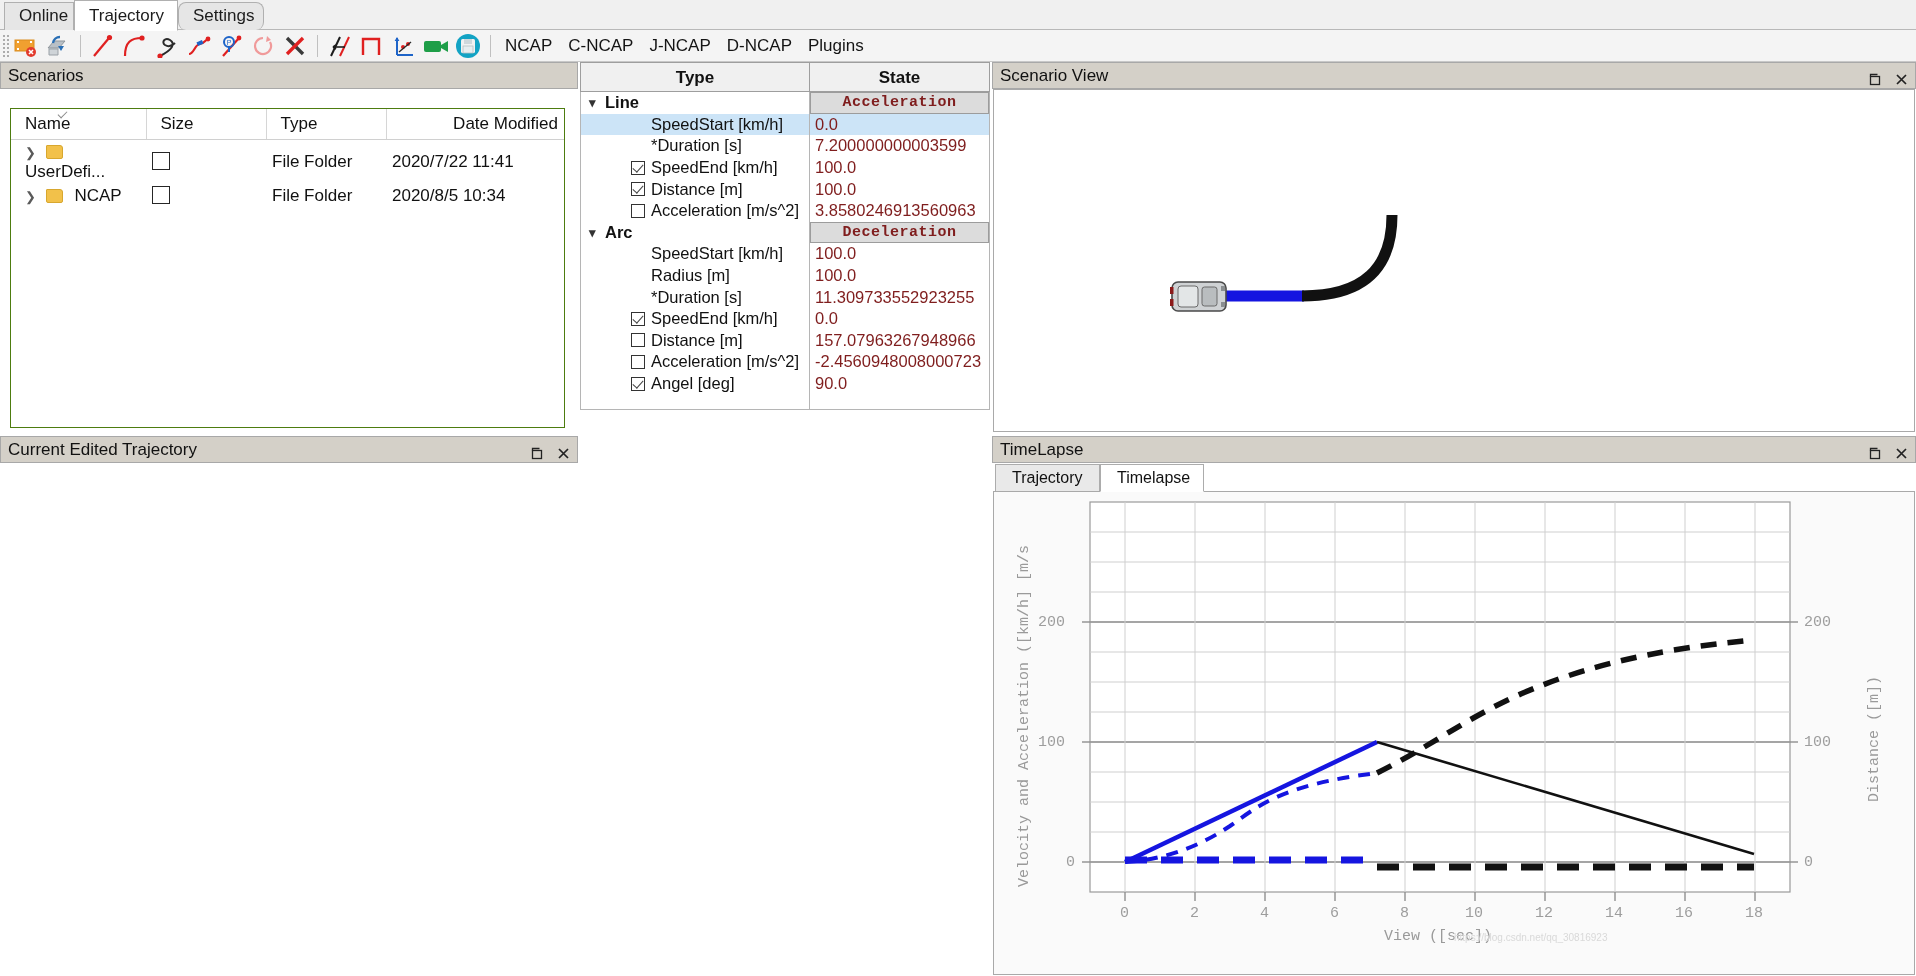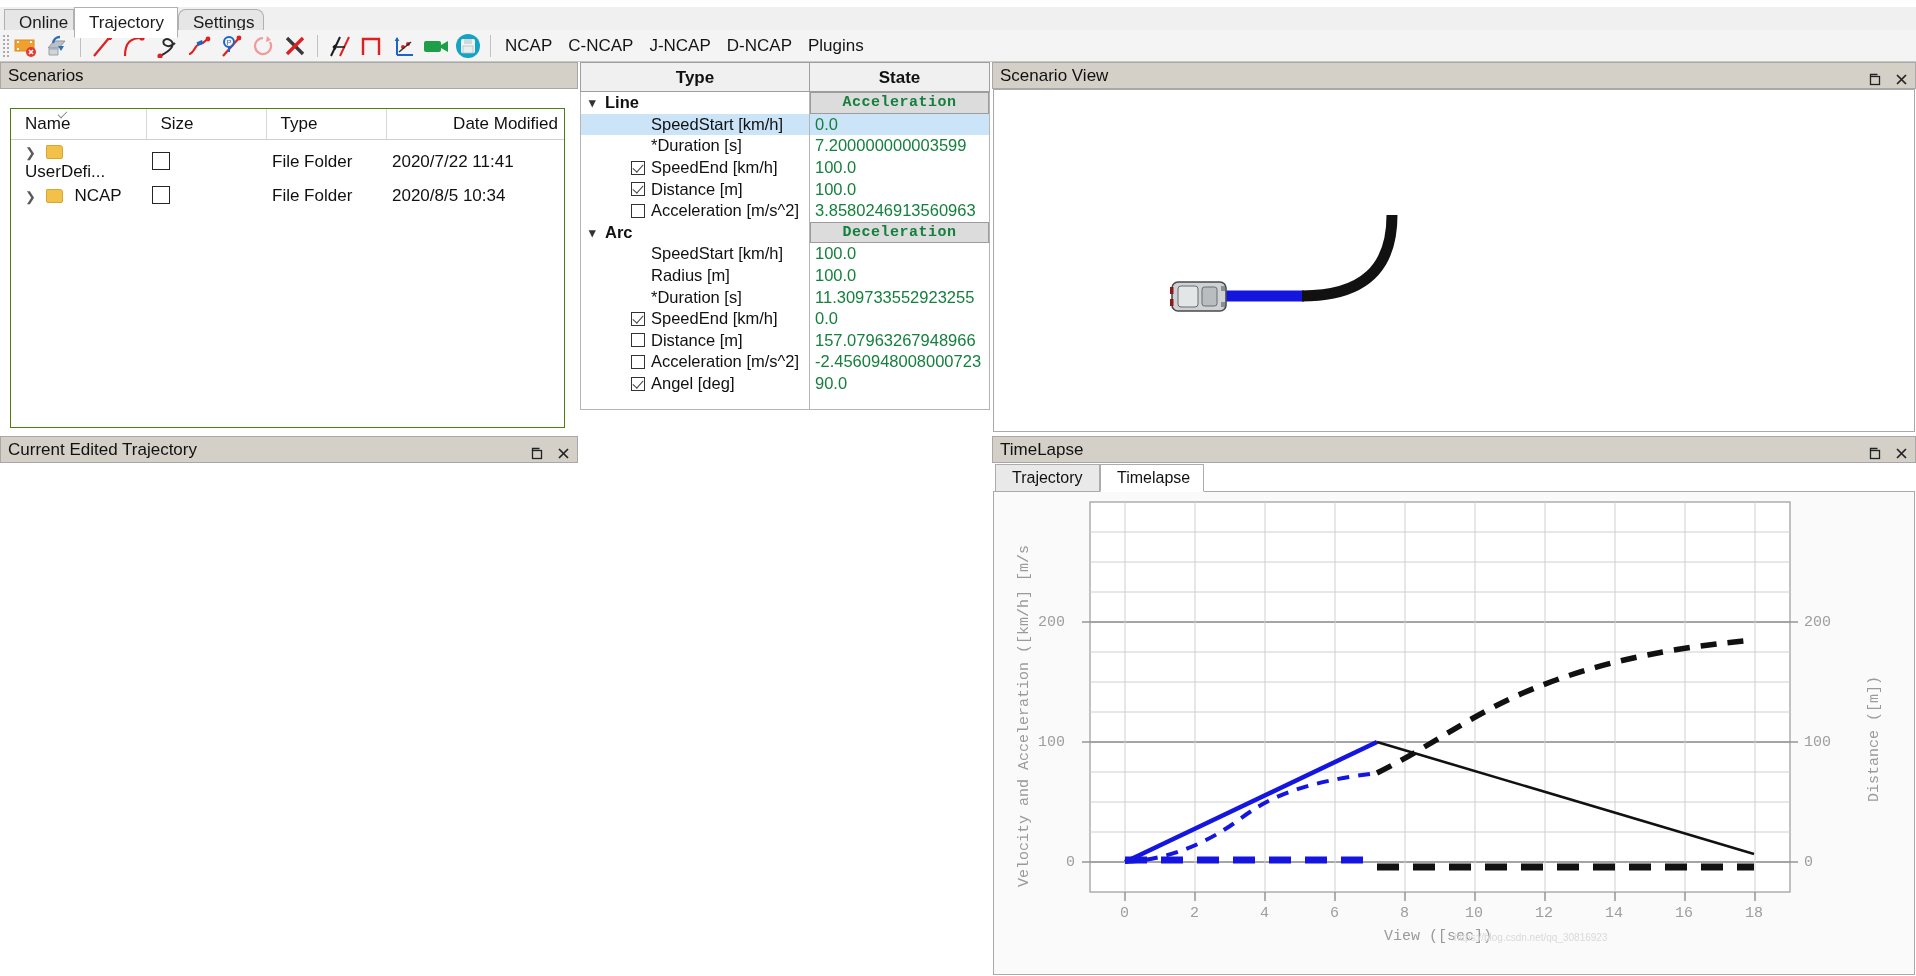--- a/index.html
+++ b/index.html
@@ -8,21 +8,21 @@
     width: 1916px; height: 976px;
     background: #ffffff;
     font-family: "Liberation Sans", sans-serif;
     overflow: hidden;
   }
   #app { position: relative; width: 1916px; height: 976px; background: #fff; }
 
   
   .tabbar {
     position: absolute; left: 0; top: 0; width: 1916px; height: 30px;
-    background: #f0f0f0; border-bottom: 1px solid #b8b8b8; margin-top: 7px;
+    background: #f0f0f0; border-bottom: 1px solid #b8b8b8;
   }
   .tab {
     position: absolute; top: 2px; height: 28px;
     background: #e6e6e6; border: 1px solid #b0b0b0; border-bottom: none;
     font-size: 17px; color: #1c1c1c; line-height: 26px; padding: 0 14px;
     font-family: "Liberation Sans", sans-serif;
   }
   .tab.active { background: #ffffff; border-bottom: 1px solid #ffffff; z-index: 3; top: 0px; height: 31px; line-height: 30px; }
 
   
@@ -88,21 +88,21 @@
   .row { height: 21.6px; font-size: 16.5px; color: #111; display: flex; align-items: center; white-space: nowrap; }
   .row.group { font-weight: bold; padding-left: 8px; }
   .row.group .chev { display: inline-block; width: 16px; color: #333; font-size: 13px; }
   .row.item { padding-left: 50px; }
   .row.sel { background: #cce4f7; }
   .cb { display: inline-block; width: 14px; height: 14px; border: 1.3px solid #333; background: #fff;
     margin-right: 6px; position: relative; flex: 0 0 auto; }
   .cb.on::after { content: ""; position: absolute; left: 3px; top: 0px; width: 5px; height: 9px;
     border-right: 1.8px solid #444; border-bottom: 1.8px solid #444; transform: rotate(42deg); }
   .cb.none { visibility: hidden; }
-  .srow { height: 21.6px; font-size: 16.5px; color: #15803d; display: flex; align-items: center; padding-left: 5px; white-space: nowrap; }
+  .srow { height: 21.6px; font-size: 16.5px; color: #7f1d1d; display: flex; align-items: center; padding-left: 5px; white-space: nowrap; }
   .srow.sel { background: #cce4f7; }
   .srow.state-hdr { background: #dcdcdc; border: 1px solid #9c9c9c; justify-content: center;
     font-family: "Liberation Mono", monospace; font-weight: bold; font-size: 15px; letter-spacing: .5px; padding-left: 0; }
 
   
   #cet-hdr { left: 0; top: 436px; width: 578px; }
   #cet-body {
     position: absolute; left: 1px; top: 463px; width: 576px; height: 512px;
     background: #fff; border: 1px solid #a9a9a9; overflow: hidden;
     font-family: "Liberation Mono", monospace; font-size: 16px; color: #111;

